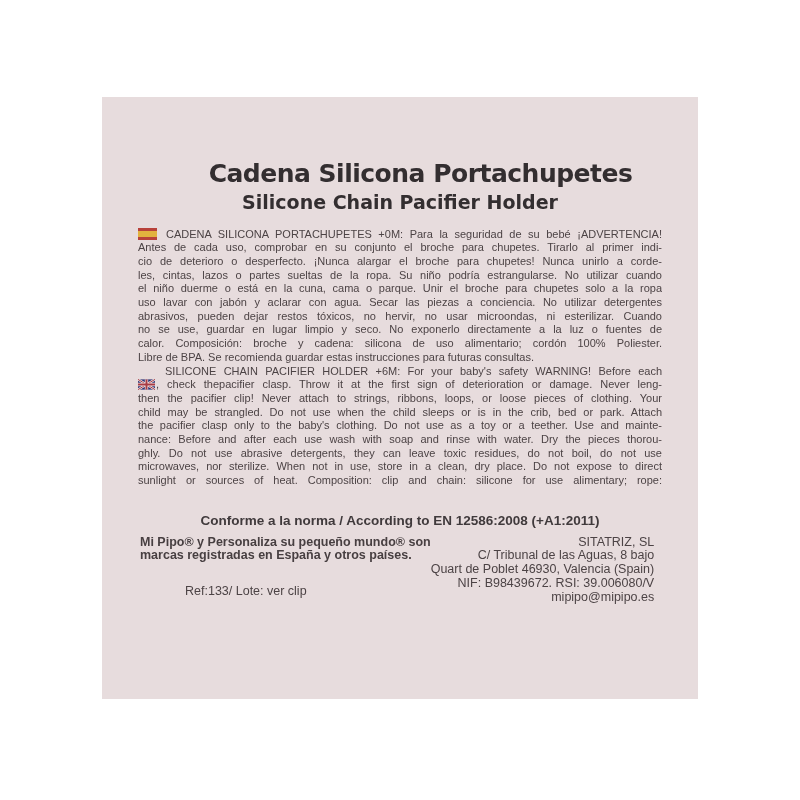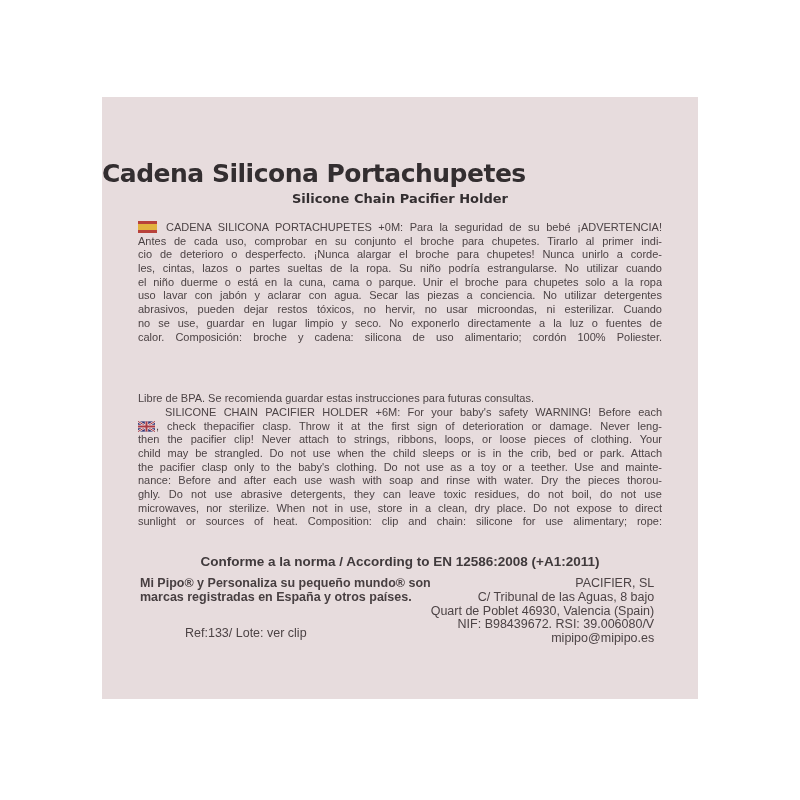--- a/index.html
+++ b/index.html
@@ -14,52 +14,53 @@
     position: absolute;
     left: 102px; top: 97px;
     width: 596px; height: 602px;
     background: #e7dcdd;
     color: #4c4345;
     overflow: hidden;
   }
 
   .title {
     margin-top: 63px;
-    text-align: left;
+    text-align: center;
     font-family: "DejaVu Sans", sans-serif;
     font-size: 25px;
     font-weight: 700;
     letter-spacing: -0.5px;
     color: #332e30;
     line-height: 1.15;
+    padding-left: 41px;
   }
   .subtitle {
     margin-top: 3px;
     text-align: center;
     font-family: "DejaVu Sans", sans-serif;
-    font-size: 13px;
+    font-size: 19px;
     font-weight: 700;
     color: #332e30;
     line-height: 1.1;
   }
 
   .body-block {
     width: 524px;
     margin: 15px auto 0 auto;
     font-size: 11px;
     color: #4c4345;
   }
   .jline {
     line-height: 13.7px;
     height: 13.7px;
     text-align: justify;
     text-align-last: justify;
     overflow: hidden;
   }
-  .jline.last { text-align-last: left; margin-top: 48px; }
+  .jline.last { text-align-last: left; }
   .jline.indent { padding-left: 27px; }
 
   .flag-es {
     display: inline-block;
     width: 19px; height: 12px;
     margin-right: 9px;
     vertical-align: -2px;
     background: linear-gradient(to bottom,
       #b8413a 0 25%, #e2b23e 25% 75%, #b8413a 75% 100%);
   }
@@ -153,21 +154,21 @@
 
     <div class="footer-columns">
       <div>
         <div class="trademark">
           <div>Mi Pipo® y Personaliza su pequeño mundo® son</div>
           <div>marcas registradas en España y otros países.</div>
         </div>
         <div class="ref-line">Ref:133/ Lote: ver clip</div>
       </div>
       <div class="address">
-        <div>PACIFIER, SL</div>
+        <div>SITATRIZ, SL</div>
         <div>C/ Tribunal de las Aguas, 8 bajo</div>
         <div>Quart de Poblet 46930, Valencia (Spain)</div>
         <div>NIF: B98439672. RSI: 39.006080/V</div>
         <div>mipipo@mipipo.es</div>
       </div>
     </div>
 
   </div>
 </div>
 

